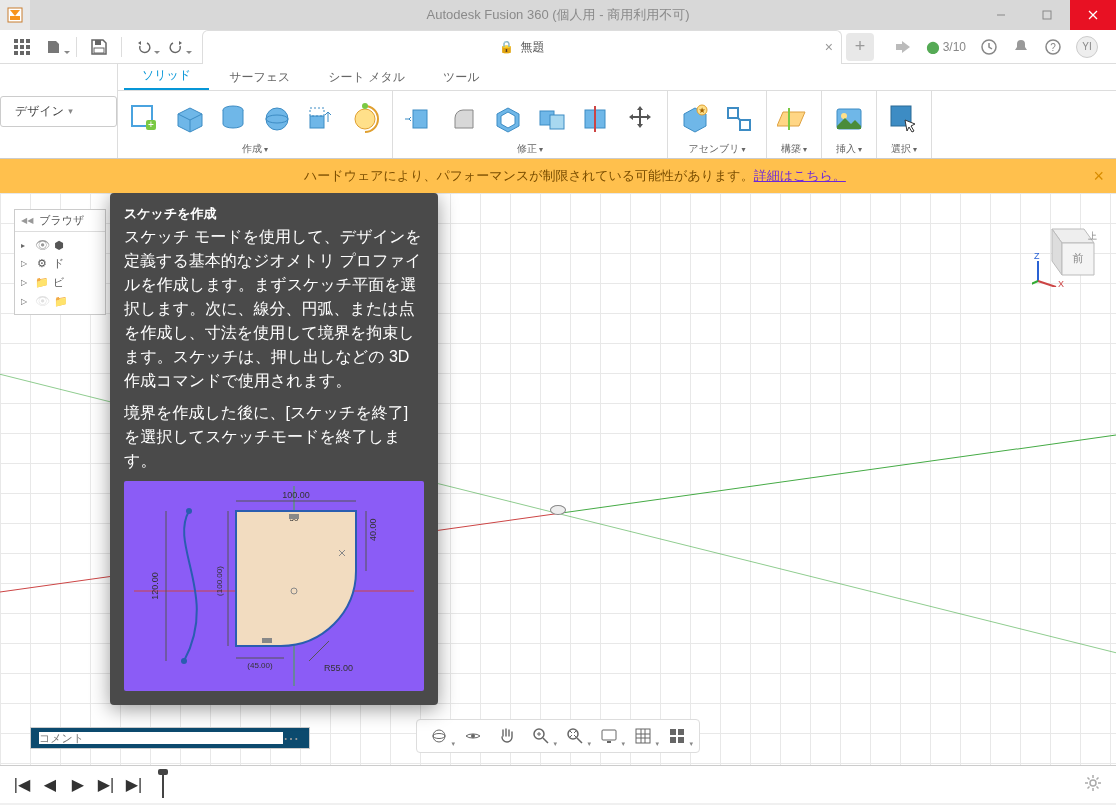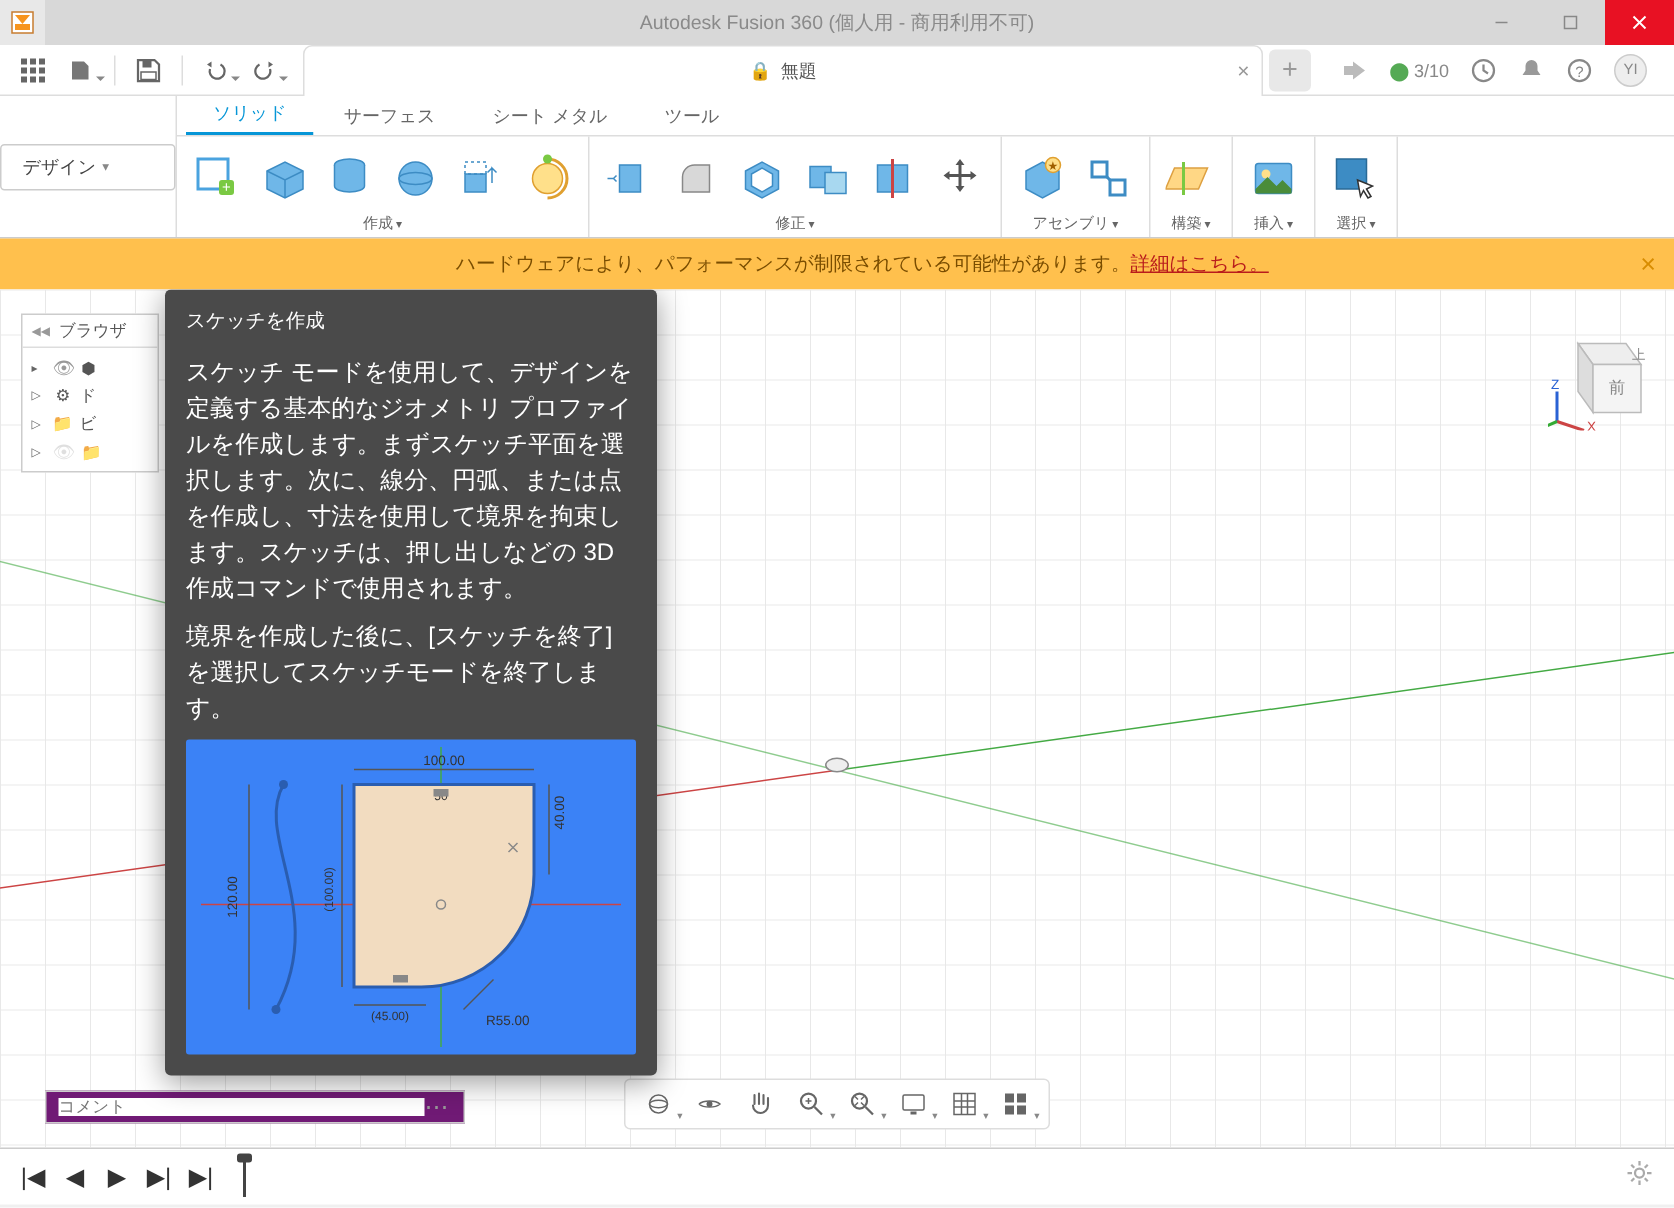--- a/index.html
+++ b/index.html
@@ -40,21 +40,21 @@
 .rtab.active { color:#0696d7; border-bottom:2px solid #0696d7; }
 .ribbon-tools { display:flex; height:68px; border-top:1px solid #ddd; }
 .tool-group { display:flex; flex-direction:column; align-items:center; padding:4px 8px 2px; border-right:1px solid #ddd; }
 .tool-row { display:flex; gap:6px; align-items:center; flex:1; }
 .tool { width:38px; height:38px; display:flex; align-items:center; justify-content:center; cursor:pointer; border-radius:3px; }
 .group-label { font-size:10px; color:#666; display:flex; align-items:center; gap:2px; }
 .group-label.dd::after { content:"▾"; font-size:8px; }
 
 
 .warnbar { height:34px; background:#ffc04d; color:#7a4d00; display:flex; align-items:center; padding:0 4px; font-size:13px; position:relative; }
-.warnbar a { color:#b91c1c; text-decoration:underline; cursor:pointer; }
+.warnbar a { color:#6d28d9; text-decoration:underline; cursor:pointer; }
 .warnbar .wclose { position:absolute; right:12px; color:#d88c00; font-size:18px; cursor:pointer; }
 
 
 .main { position:relative; height:572px; background:#fff; overflow:hidden; }
 .grid-bg { position:absolute; inset:0; 
   background-image:
     linear-gradient(#e8e8e8 1px, transparent 1px),
     linear-gradient(90deg, #e8e8e8 1px, transparent 1px);
   background-size:30px 30px;
 }
@@ -67,29 +67,29 @@
 .browser-hdr { display:flex; align-items:center; gap:4px; padding:3px 6px; font-size:11px; color:#555; border-bottom:1px solid #ddd; }
 .browser-hdr::before { content:"◀◀"; font-size:8px; color:#999; margin-right:2px; }
 .tree { padding:4px 2px; }
 .tree-row { display:flex; align-items:center; gap:4px; padding:2px 4px; font-size:11px; color:#555; cursor:pointer; }
 .tree-row .caret { font-size:8px; color:#666; width:10px; }
 .tree-row .eye { color:#999; font-size:12px; }
 .tree-row .tic { width:14px; height:14px; display:flex; align-items:center; justify-content:center; }
 
 
 .tooltip-panel { position:absolute; left:110px; top:0px; width:328px; background:#4a4a4a; color:#fff; border-radius:4px; padding:12px 14px 14px; box-shadow:0 4px 20px rgba(0,0,0,0.4); z-index:50; }
-.tooltip-panel h4 { font-size:13px; font-weight:normal; margin-bottom:14px; }
+.tooltip-panel h4 { font-size:13px; font-weight:bold; margin-bottom:2px; }
 .tooltip-panel p { font-size:16px; line-height:1.5; margin-bottom:8px; }
-.tooltip-img { background:#3b82f6; border-radius:2px; height:210px; display:flex; align-items:center; justify-content:center; overflow:hidden; }
+.tooltip-img { background:#8b5cf6; border-radius:2px; height:210px; display:flex; align-items:center; justify-content:center; overflow:hidden; }
 
 
 .viewcube { position:absolute; right:24px; top:24px; width:60px; height:60px; }
 
 
-.comment-bar { position:absolute; left:30px; bottom:16px; width:280px; height:22px; border:1px solid #ccc; background:#701a75; display:flex; align-items:center; padding:0 8px; }
+.comment-bar { position:absolute; left:30px; bottom:16px; width:280px; height:22px; border:1px solid #ccc; background:#0c4a6e; display:flex; align-items:center; padding:0 8px; }
 .comment-bar input { border:none; outline:none; font-size:11px; flex:1; color:#888; }
 .comment-bar .dots { color:#999; letter-spacing:2px; cursor:pointer; }
 
 
 .navbar { position:absolute; bottom:12px; left:50%; transform:translateX(-50%); display:flex; gap:10px; background:#fff; padding:4px 10px; border:1px solid #ddd; border-radius:4px; }
 .navbar .nb { width:24px; height:24px; display:flex; align-items:center; justify-content:center; color:#666; cursor:pointer; position:relative; }
 .navbar .nb.dd::after { content:"▾"; font-size:7px; position:absolute; right:-4px; bottom:0; color:#888; }
 
 
 .timeline { height:38px; background:#fff; border-top:1px solid #ccc; display:flex; align-items:center; padding:0 12px; gap:8px; position:relative; }

